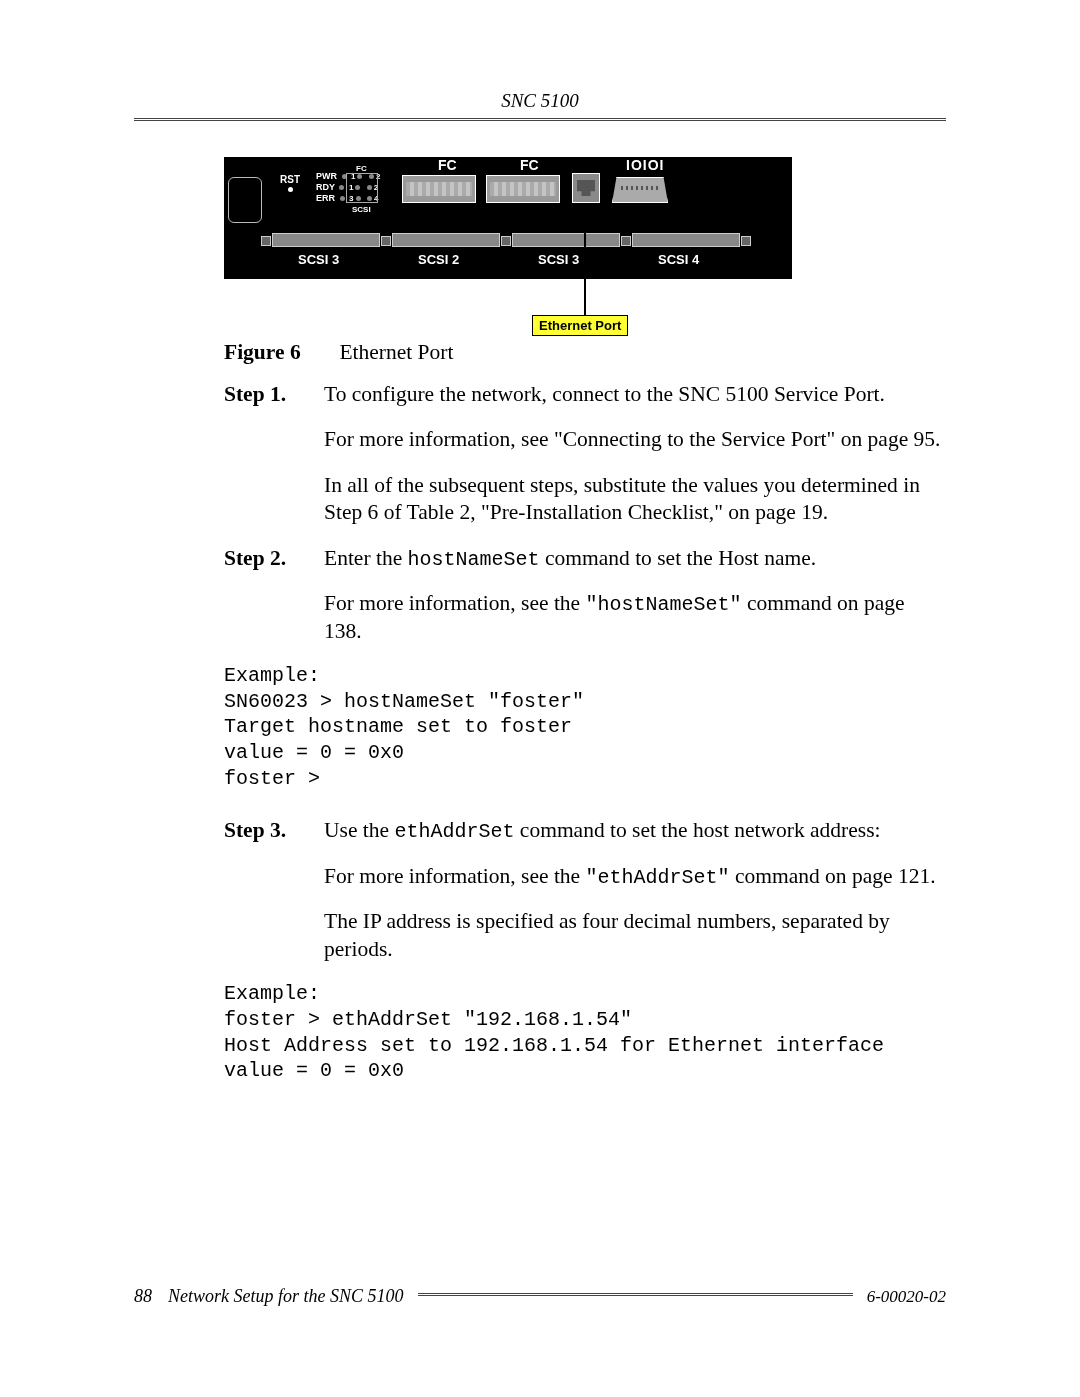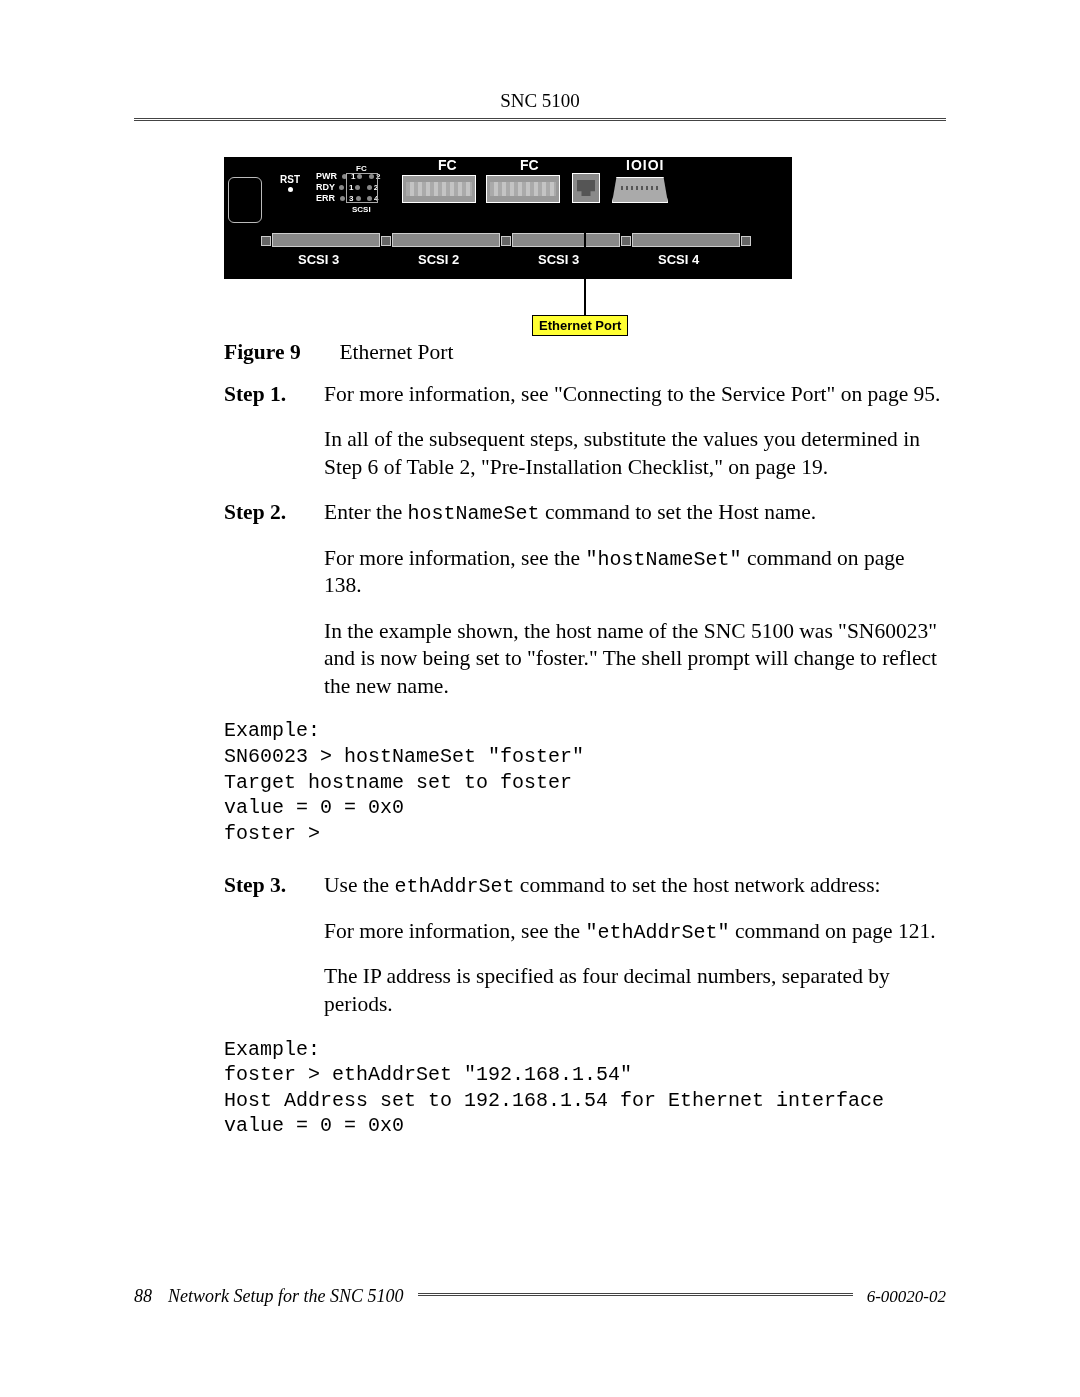--- a/index.html
+++ b/index.html
@@ -12,20 +12,21 @@
     color: #000;
   }
   .page {
     position: absolute;
     left: 134px;
     top: 90px;
     width: 812px;
   }
   .header-title {
     text-align: center;
+    font-style: italic;
     font-size: 19px;
     font-family: "Times New Roman", Times, serif;
     margin-bottom: 6px;
   }
   .rule-double {
     border-top: 3px double #444;
     height: 0;
     width: 100%;
     margin-bottom: 36px;
   }
@@ -310,38 +311,38 @@
         <span class="sl3">SCSI 3</span>
         <span class="sl4">SCSI 4</span>
       </div>
     </div>
     <div class="callout-line"></div>
     <div class="callout-box">Ethernet Port</div>
   </div>
 
   <div class="body-block">
     <div class="fig-row">
-      <span class="figlabel">Figure 9</span>
+      <span class="figlabel">Figure 6</span>
       <span>Ethernet Port</span>
     </div>
 
     <div class="step-row">
       <div class="step-label">Step 1.</div>
       <div class="step-text">
+        <p>To configure the network, connect to the SNC 5100 Service Port.</p>
         <p>For more information, see "Connecting to the Service Port" on page 95.</p>
         <p>In all of the subsequent steps, substitute the values you determined in Step 6 of Table 2, "Pre-Installation Checklist," on page 19.</p>
       </div>
     </div>
 
     <div class="step-row">
       <div class="step-label">Step 2.</div>
       <div class="step-text">
         <p><span>Enter the </span><span class="mono">hostNameSet</span><span> command to set the Host name.</span></p>
         <p><span>For more information, see the </span><span class="mono">"hostNameSet"</span><span> command on page 138.</span></p>
-        <p>In the example shown, the host name of the SNC 5100 was "SN60023" and is now being set to "foster." The shell prompt will change to reflect the new name.</p>
       </div>
     </div>
   </div>
 
   <div class="example-block"><span class="ex-head">Example:</span>
 <span>SN60023 &gt; hostNameSet "foster"
 Target hostname set to foster
 value = 0 = 0x0
 foster &gt;</span></div>
 

